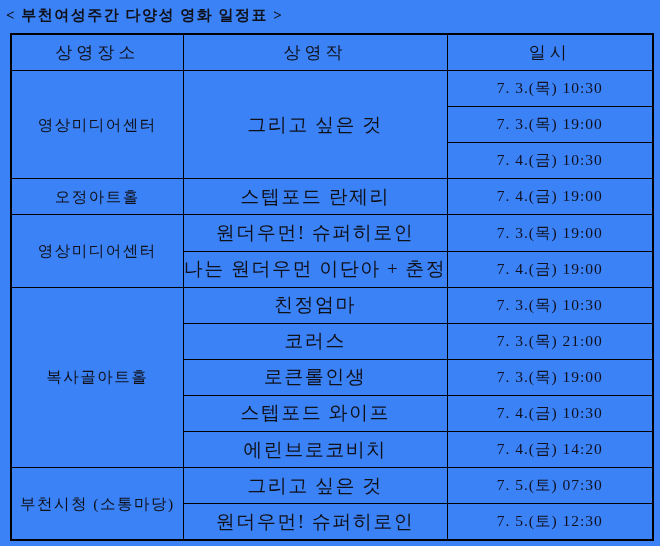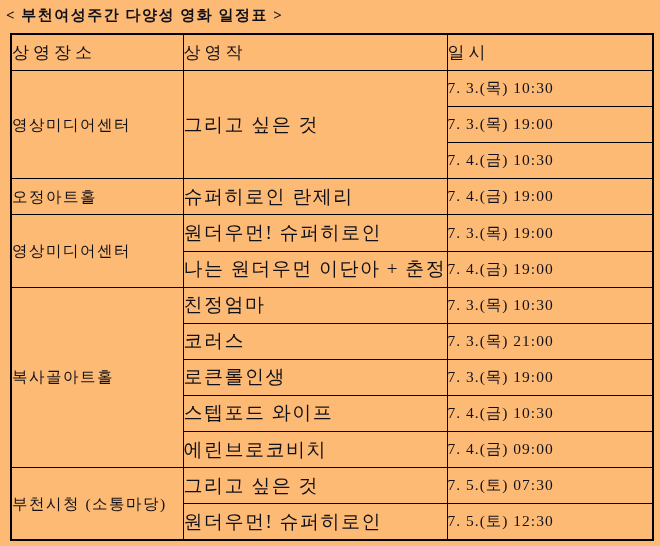--- a/index.html
+++ b/index.html
@@ -4,21 +4,21 @@
 <style>
   html, body {
     margin: 0;
     padding: 0;
     background: #ffffff;
   }
   .page {
     position: relative;
     width: 660px;
     height: 546px;
-    background: #fdba74;
+    background: #3b82f6;
     font-family: "Liberation Serif", "DejaVu Serif", serif;
     color: #14141c;
     overflow: hidden;
   }
   .doc-title {
     position: absolute;
     left: 6px;
     top: 6px;
     font-size: 15px;
     font-weight: bold;
@@ -32,21 +32,21 @@
     top: 33px;
     width: 642px;
     height: 508px;
     border-collapse: collapse;
     table-layout: fixed;
     border: 2px solid #000;
   }
   table.schedule th,
   table.schedule td {
     border: 1px solid #000;
-    text-align: left;
+    text-align: center;
     vertical-align: middle;
     padding: 0;
     font-weight: normal;
     overflow: hidden;
     white-space: nowrap;
   }
   table.schedule th {
     font-size: 17px;
     letter-spacing: 4px;
     height: 35px;
@@ -102,21 +102,21 @@
     </tr>
     <tr>
       <td class="time-cell">7. 3.(목) 19:00</td>
     </tr>
     <tr>
       <td class="time-cell">7. 4.(금) 10:30</td>
     </tr>
 
     <tr>
       <td class="loc-cell">오정아트홀</td>
-      <td class="film-cell">슈퍼히로인 란제리</td>
+      <td class="film-cell">스텝포드 란제리</td>
       <td class="time-cell">7. 4.(금) 19:00</td>
     </tr>
 
     <tr>
       <td class="loc-cell" rowspan="2">영상미디어센터</td>
       <td class="film-cell">원더우먼! 슈퍼히로인</td>
       <td class="time-cell">7. 3.(목) 19:00</td>
     </tr>
     <tr>
       <td class="film-cell">나는 원더우먼 이단아 + 춘정</td>
@@ -135,21 +135,21 @@
     <tr>
       <td class="film-cell">로큰롤인생</td>
       <td class="time-cell">7. 3.(목) 19:00</td>
     </tr>
     <tr>
       <td class="film-cell">스텝포드 와이프</td>
       <td class="time-cell">7. 4.(금) 10:30</td>
     </tr>
     <tr>
       <td class="film-cell">에린브로코비치</td>
-      <td class="time-cell">7. 4.(금) 09:00</td>
+      <td class="time-cell">7. 4.(금) 14:20</td>
     </tr>
 
     <tr>
       <td class="loc-cell" rowspan="2">부천시청
 (소통마당)</td>
       <td class="film-cell">그리고 싶은 것</td>
       <td class="time-cell">7. 5.(토) 07:30</td>
     </tr>
     <tr>
       <td class="film-cell">원더우먼! 슈퍼히로인</td>

